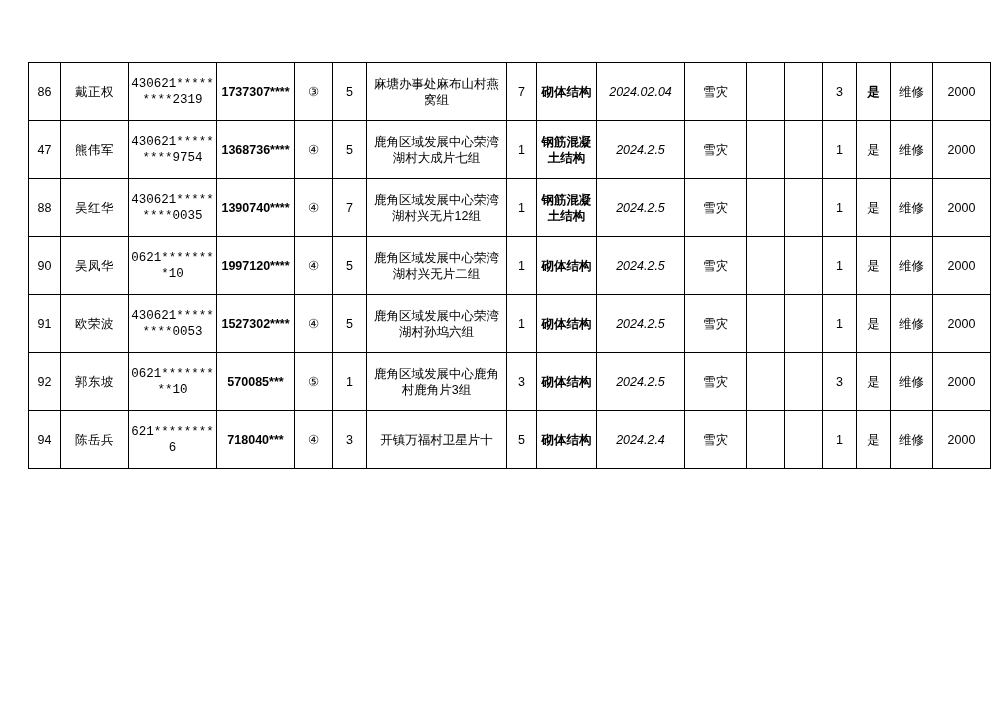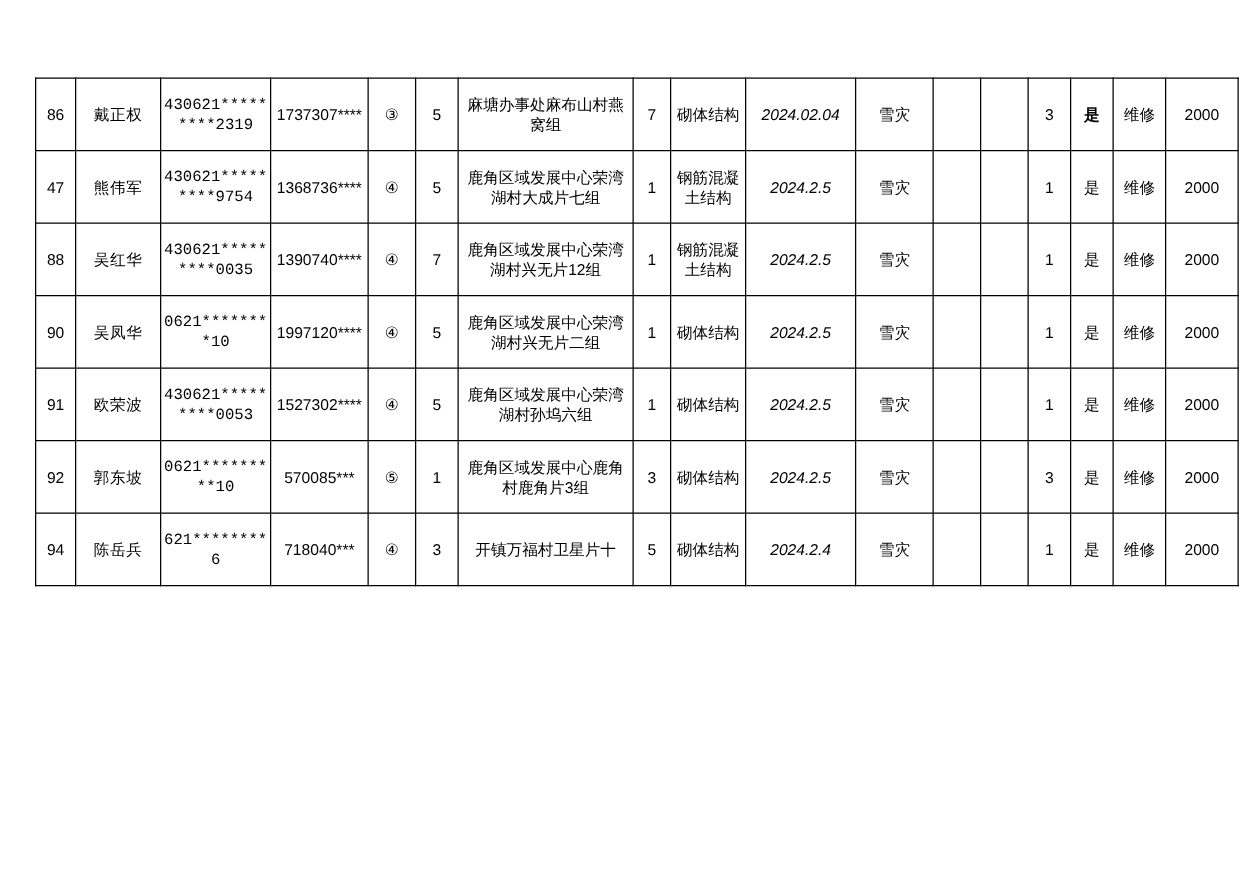--- a/index.html
+++ b/index.html
@@ -59,23 +59,23 @@
   col.c-disaster { width: 62px; }
   col.c-blank1   { width: 38px; }
   col.c-blank2   { width: 38px; }
   col.c-degree   { width: 34px; }
   col.c-yes      { width: 34px; }
   col.c-fix      { width: 42px; }
   col.c-amount   { width: 58px; }
 
   td.cell-name   { font-size: 14px; letter-spacing: 0.5px; }
   td.cell-id     { font-size: 12px; font-family: Liberation Mono, monospace; }
-  td.cell-phone  { font-size: 12px; }
+  td.cell-phone  { font-size: 12px; font-weight: bold; }
   td.cell-addr   { font-size: 12.5px; line-height: 1.3; }
-  td.cell-struct { font-size: 12.5px; line-height: 1.3; }
+  td.cell-struct { font-size: 12.5px; line-height: 1.3; font-weight: bold; }
   td.cell-date   { font-size: 12.5px; font-style: italic; }
   td.cell-yes-bold { font-weight: bold; }
   td.cell-circle { font-size: 13px; }
 </style>
 </head>
 <body>
 
 <div id="page">
   <div id="table-wrap">
     <table class="grid">

